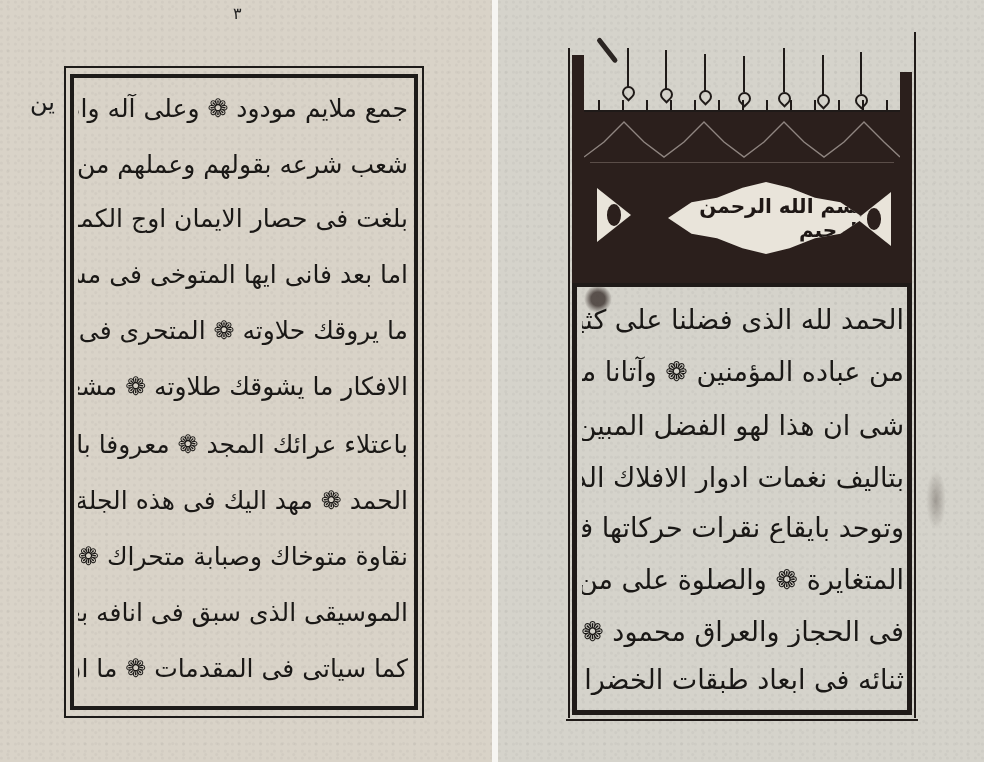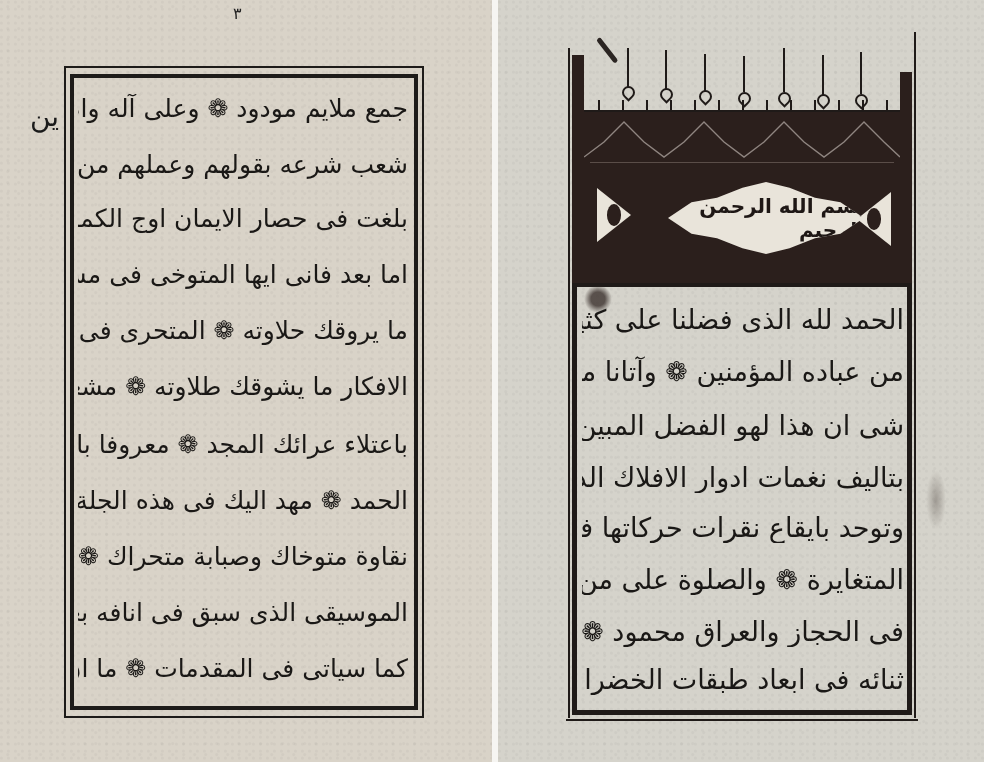--- a/index.html
+++ b/index.html
@@ -17,21 +17,21 @@
     background-size: 7px 7px, 11px 11px;
   }
   #left-page { left:0; width:492px; background-color:#d9d3c8; }
   #right-page { left:498px; width:486px; background-color:#d5d3cb; }
   .gutter { position:absolute; left:492px; top:0; width:6px; height:762px; background:#f6f5f2; }
 
   .page-number {
     position:absolute; left:233px; top:4px; font-size:16px; color:#222;
   }
   .margin-note {
-    position:absolute; left:30px; top:100px; font-size:28px; color:#1a1a1a;
+    position:absolute; left:30px; top:88px; font-size:24px; color:#1a1a1a;
     direction:rtl;
   }
 
   
   .frame-outer {
     position:absolute; border:2px solid #1d1b19;
   }
   .frame-inner {
     position:absolute; border:4px solid #1d1b19;
   }

